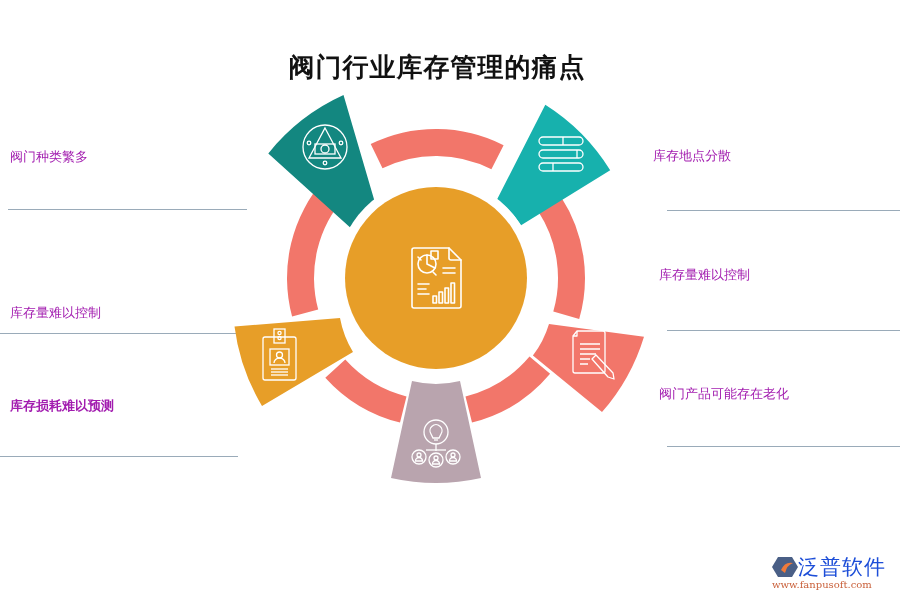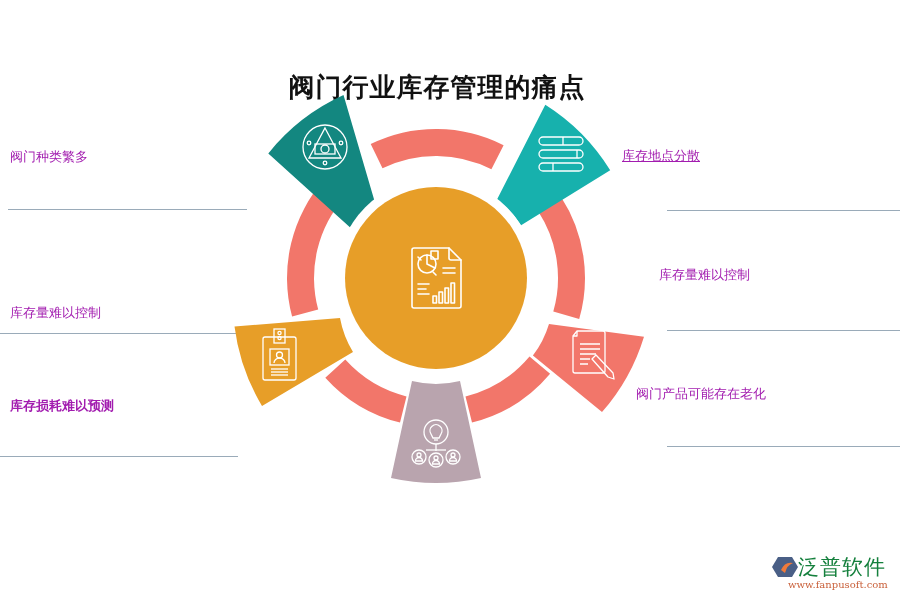--- a/index.html
+++ b/index.html
@@ -1,46 +1,46 @@
 <!DOCTYPE html>
 <html><head>
   <meta charset="utf-8">
   <style>
     html, body { margin: 0; padding: 0; }
     body { width: 900px; height: 600px; background: #ffffff; position: relative; overflow: hidden;
            font-family: "DejaVu Sans", "Liberation Sans", sans-serif; }
-    .title { position: absolute; left: 0; width: 900px; top: 70px; text-align: center;
+    .title { position: absolute; left: 0; width: 900px; top: 50px; text-align: center;
              font-size: 26px; font-weight: bold; color: #111; letter-spacing: 1px; }
     .title span { position: relative; left: -13px; }
     .label { position: absolute; font-size: 13px; color: #a21caf; white-space: nowrap; }
     .rule { position: absolute; height: 1px; background: #9aabb9; }
     svg.diagram { position: absolute; left: 0; top: 0; }
     .logo { position: absolute; left: 770px; top: 553px; width: 125px; height: 42px; }
-    .logo .brand { position: absolute; left: 28px; top: 0; font-size: 21px; color: #15803d; letter-spacing: 1px; }
-    .logo .url { position: absolute; left: 18px; top: 26px; font-size: 10px; color: #c9603a;
+    .logo .brand { position: absolute; left: 28px; top: 0; font-size: 21px; color: #1d4ed8; letter-spacing: 1px; }
+    .logo .url { position: absolute; left: 2px; top: 26px; font-size: 10px; color: #c9603a;
                  font-family: "DejaVu Serif", "Liberation Serif", serif; }
     .logo svg { position: absolute; left: 2px; top: 2px; }
   </style>
 </head>
 <body>
 
 <div class="title"><span>阀门行业库存管理的痛点</span></div>
 
 <div class="label" style="left:10px; top:148px;">阀门种类繁多</div>
 <div class="rule" style="left:8px; top:209px; width:239px;"></div>
 <div class="label" style="left:10px; top:268px;margin-top:36px;">库存量难以控制</div>
 <div class="rule" style="left:0px; top:333px; width:240px;"></div>
 <div class="label" style="left:10px; top:397px;font-weight:bold;">库存损耗难以预测</div>
 <div class="rule" style="left:0px; top:456px; width:238px;"></div>
 
-<div class="label" style="left:622px; top:147px;text-decoration:underline;">库存地点分散</div>
+<div class="label" style="left:653px; top:147px;">库存地点分散</div>
 <div class="rule" style="left:667px; top:210px; width:233px;"></div>
 <div class="label" style="left:659px; top:266px;">库存量难以控制</div>
 <div class="rule" style="left:667px; top:330px; width:233px;"></div>
-<div class="label" style="left:636px; top:385px;text-align:right;">阀门产品可能存在老化</div>
+<div class="label" style="left:659px; top:385px;text-align:right;">阀门产品可能存在老化</div>
 <div class="rule" style="left:667px; top:446px; width:233px;"></div>
 
 <svg class="diagram" width="900" height="600" viewBox="0 0 900 600">
 
   <g fill="#F2766A">
 
     <path d="M 370.7 144.1 A 149 149 0 0 1 503.6 145.2 L 491.4 169.3 A 122 122 0 0 0 382.5 168.3 Z"></path>
 
     <path d="M 560.9 196.8 A 149 149 0 0 1 579.2 319.1 L 553.3 311.6 A 122 122 0 0 0 538.3 211.6 Z"></path>
 

